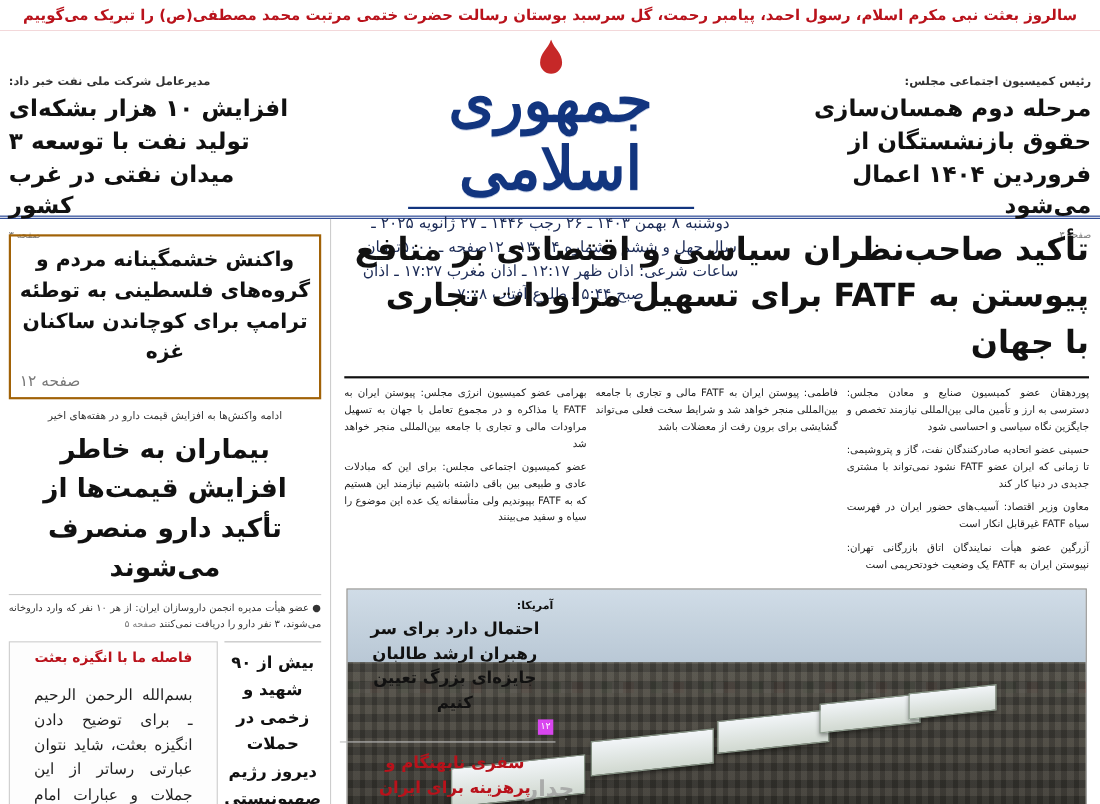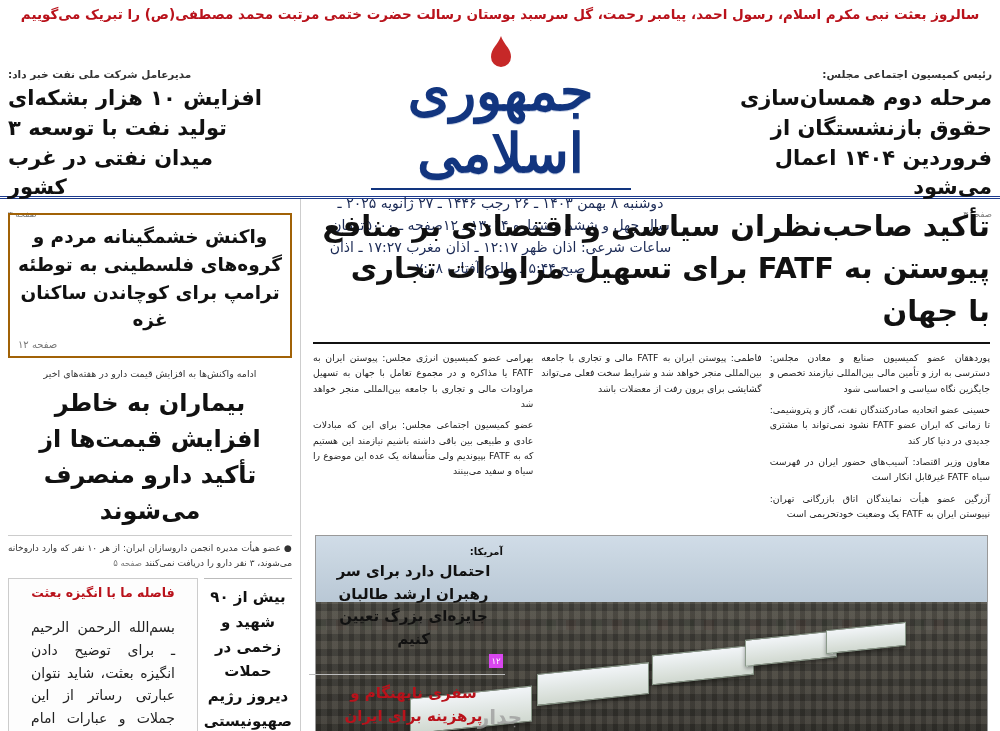--- a/index.html
+++ b/index.html
@@ -127,21 +127,21 @@
     position:absolute;left:0;top:0;width:300px;height:532px;
     box-sizing:border-box;padding:0 8px;direction:rtl;
   }
   .box-gaza{
     border:2px solid #a16207;padding:8px 8px 6px 8px;margin-top:14px;
     text-align:center;
   }
   .box-gaza h2{
     margin:0;font-size:18.5px;font-weight:bold;line-height:1.5;color:#111;
   }
-  .box-gaza .pg{font-size:10px;color:#777;margin-top:5px;text-align:left;}
+  .box-gaza .pg{font-size:14px;color:#777;margin-top:5px;text-align:left;}
 
   .lead2{font-size:9.5px;color:#333;text-align:center;margin:8px 2px 4px 2px;line-height:1.6;}
   .head2{
     font-size:24px;font-weight:bold;line-height:1.5;text-align:center;color:#111;
     margin:2px 0 6px 0;
   }
   .note2{font-size:9px;color:#333;text-align:justify;line-height:1.6;border-top:1px solid #ccc;padding-top:5px;}
   .note2 .pg{color:#777;font-size:8.5px;}
 
   .bottom-split{display:flex;gap:6px;margin-top:8px;}

